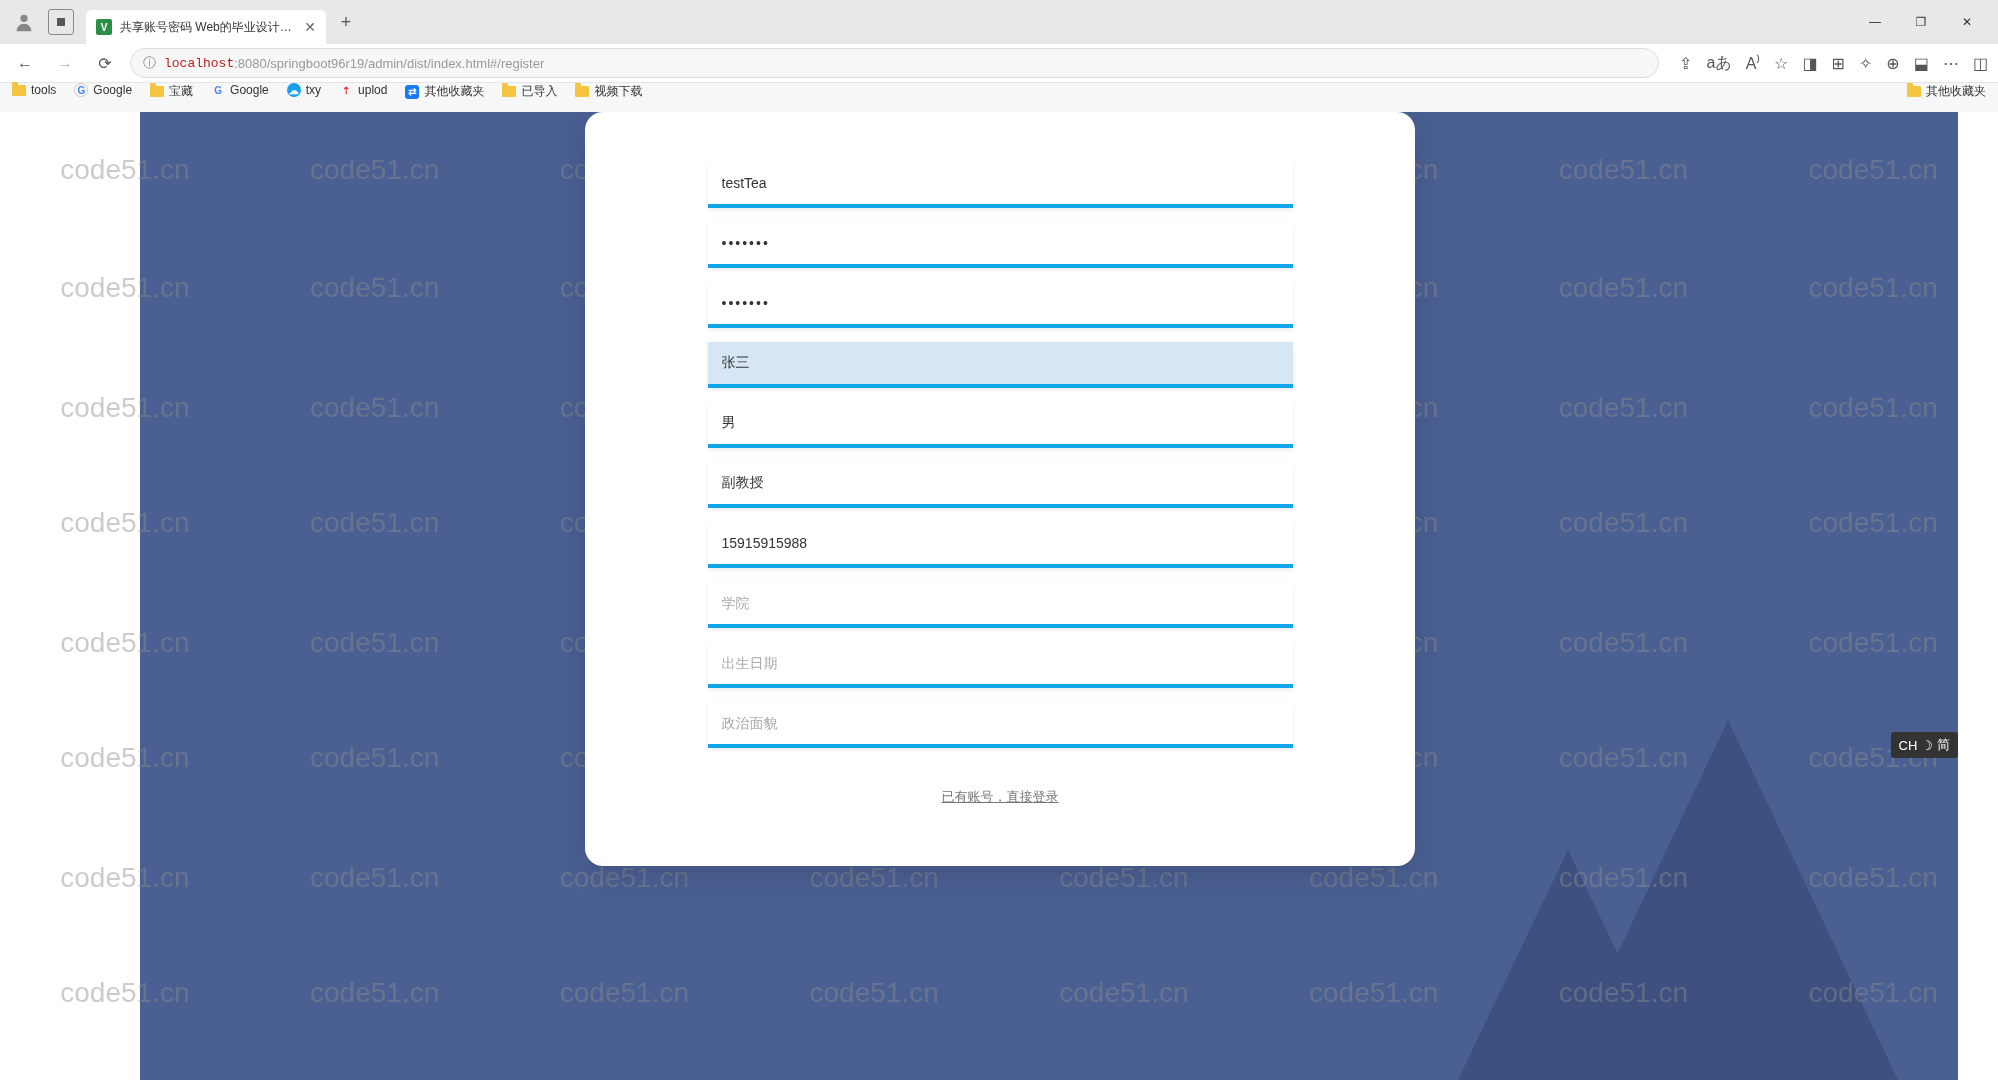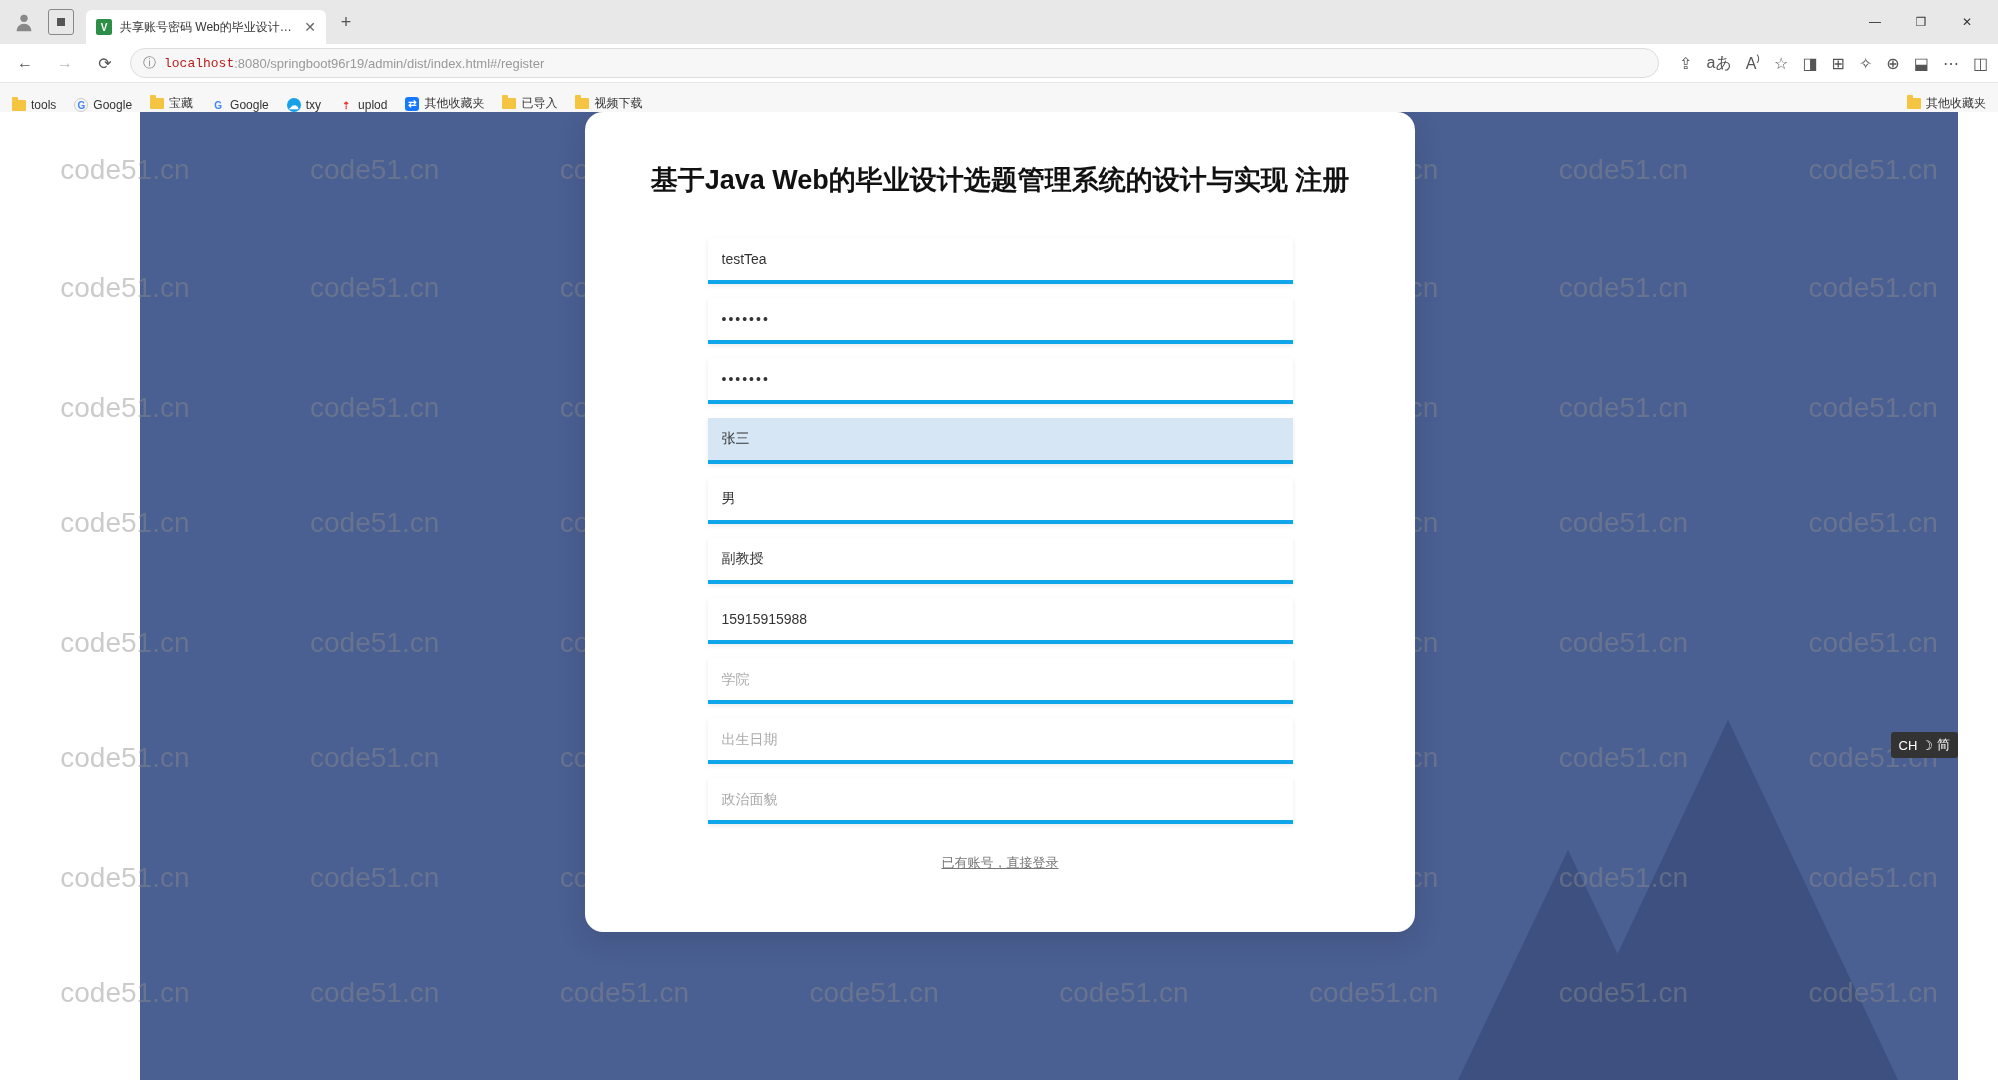--- a/index.html
+++ b/index.html
@@ -23,21 +23,21 @@
 .addr-bar { height:38px; display:flex; align-items:center; padding:0 10px; background:#fff; gap:10px; }
 .nav-btn { width:30px; height:30px; display:flex; align-items:center; justify-content:center; color:#555; cursor:pointer; font-size:16px; border-radius:4px; }
 .nav-btn.disabled { color:#bbb; cursor:default; }
 .url-box { flex:1; height:30px; border:1px solid #ddd; border-radius:15px; display:flex; align-items:center; padding:0 12px; font-size:13px; color:#555; background:#f7f7f7; }
 .url-box .info { margin-right:8px; color:#888; font-size:13px; }
 .url-host { color:#b91c1c;font-family:Liberation Mono, monospace; }
 .url-path { color:#999; }
 .addr-icons { display:flex; gap:14px; align-items:center; margin-left:10px; }
 .addr-icons span { color:#555; font-size:16px; cursor:pointer; }
 
-.bookmark-bar { height:30px; background:#f7f7f7; border-top:1px solid #e5e5e5; display:flex; align-items:flex-end; padding:0 12px; gap:18px; font-size:12px; }
+.bookmark-bar { height:30px; background:#f7f7f7; border-top:1px solid #e5e5e5; display:flex; align-items:flex-start; padding:0 12px; gap:18px; font-size:12px; }
 .bookmark-bar .bm { display:flex; align-items:center; gap:5px; color:#333; cursor:pointer; }
 .folder { width:14px; height:11px; background:#f5c542; border-radius:1px; display:inline-block; position:relative; }
 .folder::before { content:""; position:absolute; top:-3px; left:0; width:6px; height:3px; background:#f5c542; border-radius:1px 1px 0 0; }
 .gicon { width:14px; height:14px; border-radius:50%; display:inline-flex; align-items:center; justify-content:center; font-size:10px; font-weight:bold; }
 .bookmark-bar .spacer { flex:1; }
 
 
 .page { position:relative; width:100%; height:998px; background:#fff; overflow:hidden; }
 .bg-band { position:absolute; left:140px; right:40px; top:0; bottom:30px; background:#4a5f92; }
 .triangles { position:absolute; right:70px; bottom:30px; }
@@ -52,21 +52,21 @@
 
 
 .card { position:absolute; left:585px; top:0; width:830px; background:#fff; border-radius:18px; box-shadow:0 8px 30px rgba(0,0,0,0.12); padding:50px 60px 60px; }
 .card h1 { font-size:27px; font-weight:bold; text-align:center; color:#111; margin-bottom:40px; }
 .form { display:flex; flex-direction:column; gap:14px; align-items:center; }
 .form input, .form select { width:585px; height:46px; border:none; border-bottom:4px solid #0ea5e9; box-shadow:0 2px 5px rgba(0,0,0,0.08); padding:0 14px; font-size:14px; color:#333; outline:none; background:#fff; font-family:inherit; }
 .form input::placeholder { color:#aaa; }
 .form input.hl { background:#d6e6f5; }
 .form input.pw { letter-spacing:2px; }
 .submit { width:500px; height:52px; background:#4a5f92; color:#fff; border:none; font-size:18px; cursor:pointer; margin-top:26px; }
-.login-link { margin-top:16px; font-size:13px; color:#777; text-decoration:underline; cursor:pointer; }
+.login-link { margin-top:26px; font-size:13px; color:#777; text-decoration:underline; cursor:pointer; }
 
 
 .ime { position:absolute; right:40px; top:620px; background:#333; color:#fff; font-size:13px; padding:4px 8px; border-radius:3px; display:flex; align-items:center; gap:4px; }
 </style>
 </head>
 <body>
 
 <div class="browser-chrome">
   <div class="tab-strip">
     <div class="avatar-box">
@@ -244,21 +244,20 @@
         <span>code51.cn</span>
         <span>code51.cn</span>
         <span>code51.cn</span>
         <span>code51.cn</span>
         <span>code51.cn</span>
       </div>
     </div>
   <div class="wm-red">code51. cn-源码乐园盗图必究</div>
 
   <div class="card">
-    <h1>基于Java Web的毕业设计选题管理系统的设计与实现 注册</h1>
     <div class="form">
       <input type="text" value="testTea" style="">
       <input type="text" class="pw" value="•••••••" style="">
       <input type="text" class="pw" value="•••••••" style="">
       <input type="text" class="hl" value="张三" style="">
       <input type="text" value="男" style="">
       <input type="text" value="副教授" style="">
       <input type="text" value="15915915988" style="">
       <input type="text" placeholder="学院" style="">
       <input type="text" placeholder="出生日期" style="">

